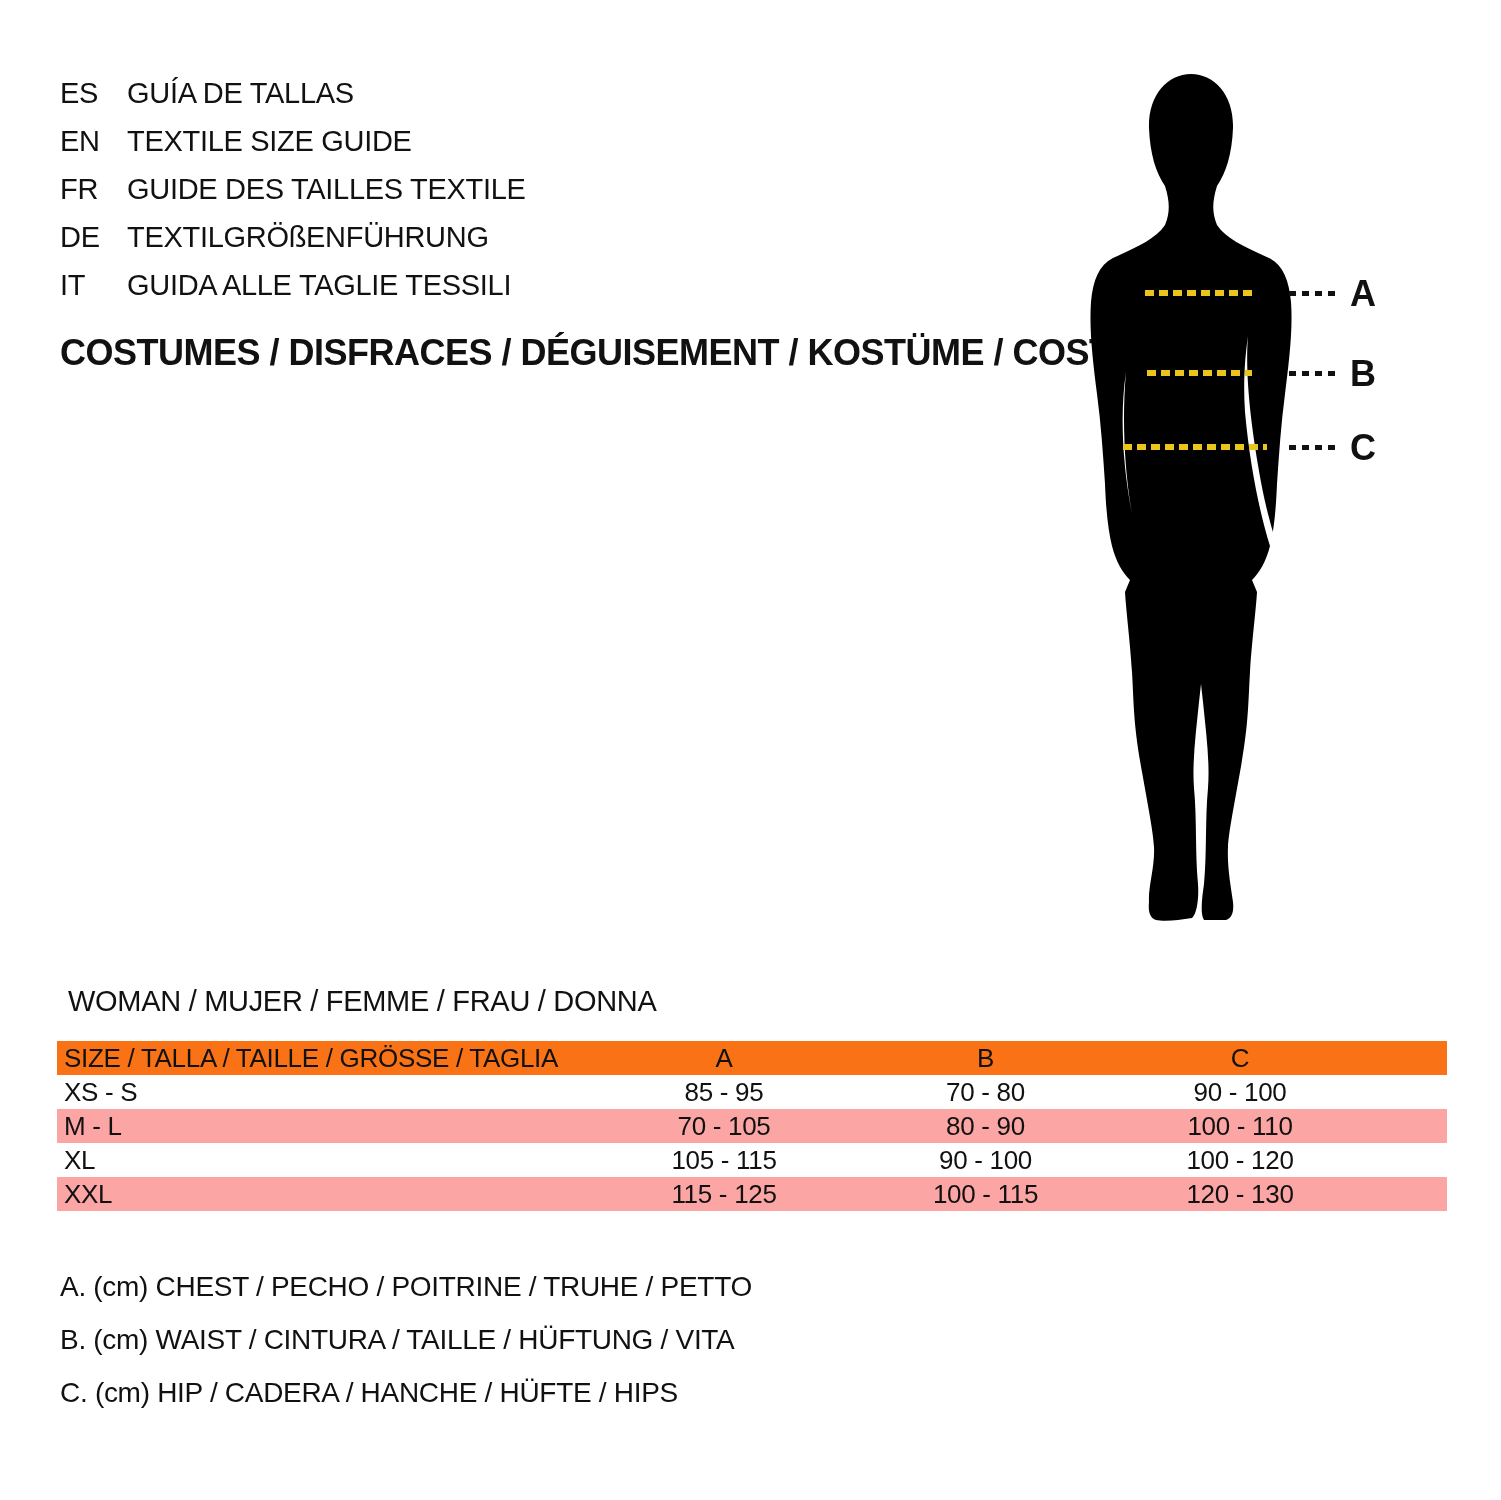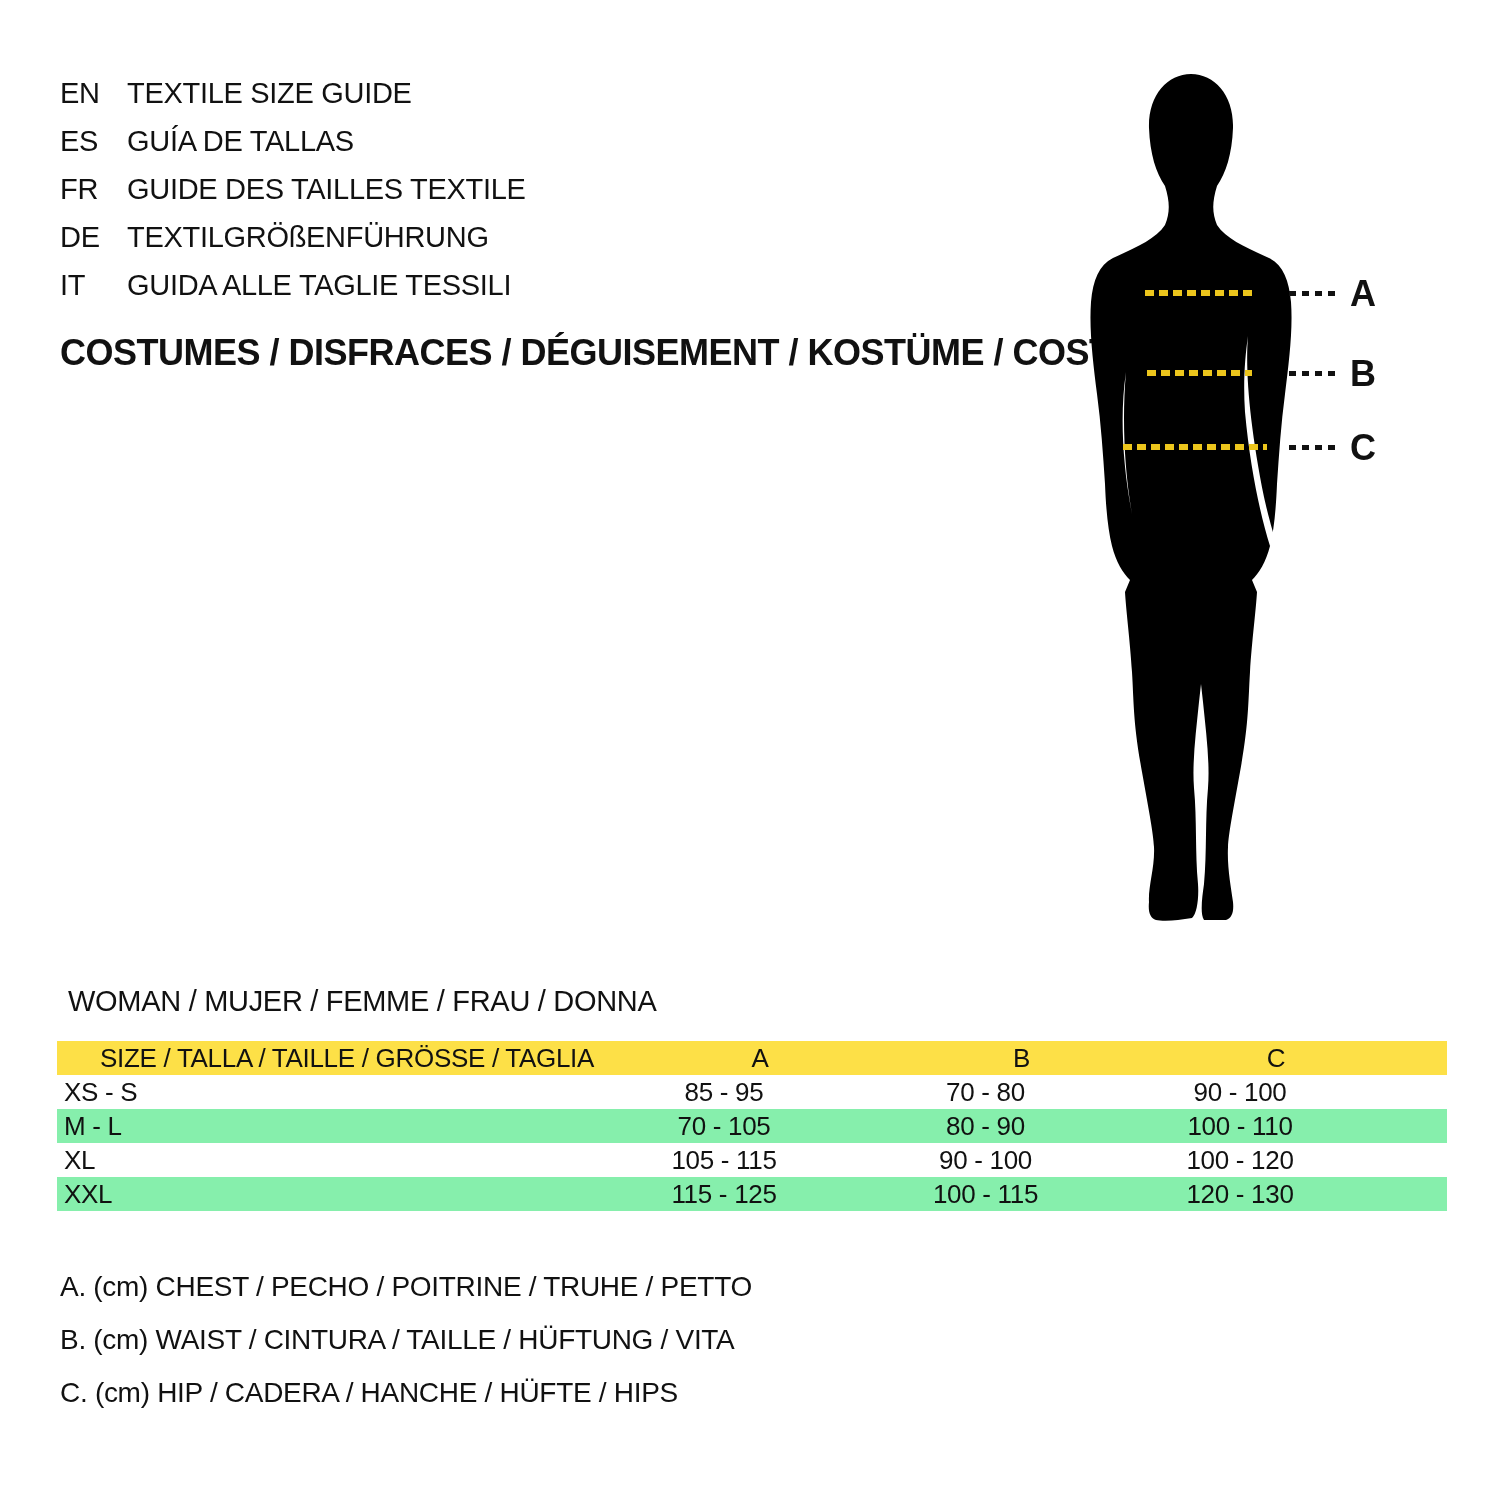--- a/index.html
+++ b/index.html
@@ -42,40 +42,40 @@
   .label-a { top:276px; } .label-b { top:356px; } .label-c { top:430px; }
 
   
   .section-title { position:absolute; left:68px; top:985px; font-size:29px; white-space:nowrap; }
 
   
   .size-table { position:absolute; left:57px; top:1041px; width:1390px; font-size:26px; }
   .t-row { display:grid; grid-template-columns:537px 260px 263px 246px 1fr; height:34px; line-height:34px; }
   .t-row .cell-size { text-align:left; padding-left:7px; white-space:nowrap; }
   .t-row .cell-val { text-align:center; white-space:nowrap; }
-  .t-head { background:#fde047;padding-left:36px; }
-  .t-row.alt { background:#86efac; }
+  .t-head { background:#f97316; }
+  .t-row.alt { background:#fca5a5; }
 
   
   .legend-block { position:absolute; left:60px; top:1260px; }
   .legend-line { height:53px; line-height:53px; font-size:28px; white-space:nowrap; }
 </style>
 </head>
 <body>
 
 <div class="page">
 
   <div class="lang-block">
     <div class="lang-row">
+      <span class="lang-code">ES</span>
+      <span class="lang-label">GUÍA DE TALLAS</span>
+    </div>
+    <div class="lang-row">
       <span class="lang-code">EN</span>
       <span class="lang-label">TEXTILE SIZE GUIDE</span>
-    </div>
-    <div class="lang-row">
-      <span class="lang-code">ES</span>
-      <span class="lang-label">GUÍA DE TALLAS</span>
     </div>
     <div class="lang-row">
       <span class="lang-code">FR</span>
       <span class="lang-label">GUIDE DES TAILLES TEXTILE</span>
     </div>
     <div class="lang-row">
       <span class="lang-code">DE</span>
       <span class="lang-label">TEXTILGRÖßENFÜHRUNG</span>
     </div>
     <div class="lang-row">

